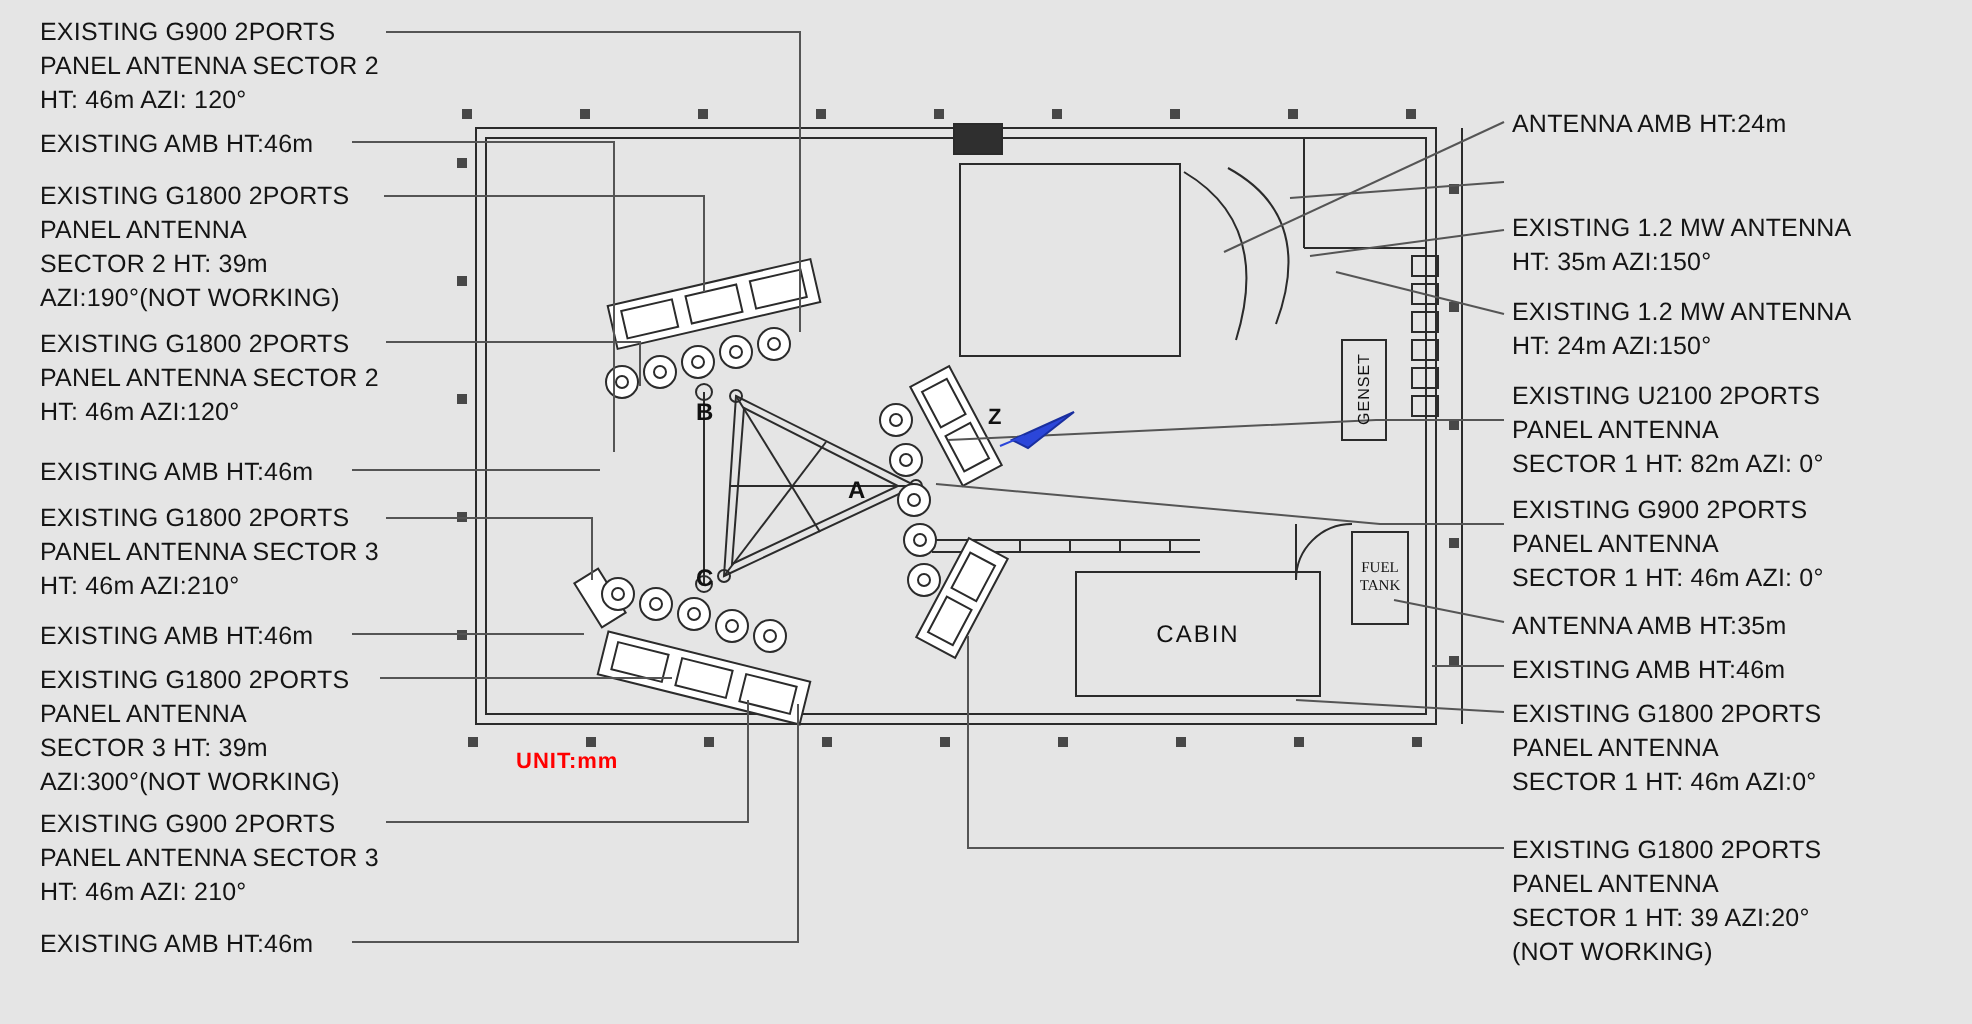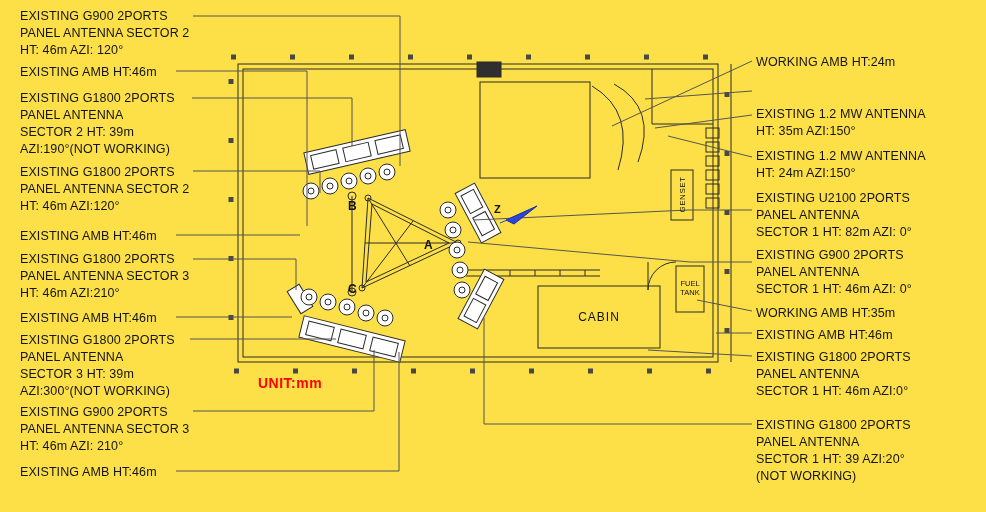--- a/index.html
+++ b/index.html
@@ -1,27 +1,27 @@
 <!DOCTYPE html>
 <html><head>
 <meta charset="utf-8">
 <style>
   html,body{margin:0;padding:0;background:#ffffff;}
   body{font-family:"Liberation Sans", sans-serif;}
-  .canvas{position:relative;width:986px;height:512px;background:#fde047;overflow:hidden;}
+  .canvas{position:relative;width:986px;height:512px;background:#e5e5e5;overflow:hidden;}
   svg.plan{position:absolute;left:0;top:0;}
   .ann{position:absolute;font-size:12.5px;line-height:17px;letter-spacing:.1px;color:#141414;white-space:pre-line;}
   .ann.left{left:20px;width:220px;}
   .ann.right{left:756px;width:224px;}
   .pt{position:absolute;font-size:12px;font-weight:700;color:#111;}
   .cabin-label{position:absolute;left:538px;top:286px;width:122px;height:62px;display:flex;align-items:center;justify-content:center;font-size:12px;letter-spacing:1px;color:#111;}
   .genset-label{position:absolute;left:657px;top:190px;width:50px;text-align:center;font-size:8px;letter-spacing:.5px;transform:rotate(-90deg);color:#111;}
-  .fuel-label{position:absolute;left:676px;top:279px;width:28px;text-align:center;font-size:7.5px;line-height:9px;white-space:pre-line;color:#111;}
+  .fuel-label{position:absolute;left:676px;top:279px;width:28px;text-align:center;font-size:7.5px;line-height:9px;white-space:pre-line;color:#111;font-family:Liberation Serif, serif;}
   .north-z{position:absolute;left:494px;top:203px;font-size:11px;font-weight:700;color:#111;}
-  .unit-note{position:absolute;left:258px;top:375px;font-size:14px;font-weight:600;color:#ff0000;letter-spacing:.5px;}
+  .unit-note{position:absolute;left:258px;top:375px;font-size:11px;font-weight:600;color:#ff0000;letter-spacing:.5px;}
 </style>
 </head>
 <body>
 
 <div class="canvas">
 
   <svg class="plan" width="986" height="512" viewBox="0 0 986 512">
 
     <g fill="none" stroke="#2b2b2b" stroke-width="1">
       <rect x="231" y="57" width="496" height="314" stroke="#484848" stroke-width="5" stroke-dasharray="5 54"></rect>
@@ -184,32 +184,32 @@
   <div class="ann left" style="top:310px">EXISTING AMB HT:46m</div>
   <div class="ann left" style="top:332px">EXISTING G1800 2PORTS
 PANEL ANTENNA
 SECTOR 3 HT: 39m
 AZI:300°(NOT WORKING)</div>
   <div class="ann left" style="top:404px">EXISTING G900 2PORTS
 PANEL ANTENNA SECTOR 3
 HT: 46m AZI: 210°</div>
   <div class="ann left" style="top:464px">EXISTING AMB HT:46m</div>
 
-  <div class="ann right" style="top:54px">WORKING AMB HT:24m</div>
+  <div class="ann right" style="top:54px">ANTENNA AMB HT:24m</div>
   <div class="ann right" style="top:106px">EXISTING 1.2 MW ANTENNA
 HT: 35m AZI:150°</div>
   <div class="ann right" style="top:148px">EXISTING 1.2 MW ANTENNA
 HT: 24m AZI:150°</div>
   <div class="ann right" style="top:190px">EXISTING U2100 2PORTS
 PANEL ANTENNA
 SECTOR 1 HT: 82m AZI: 0°</div>
   <div class="ann right" style="top:247px">EXISTING G900 2PORTS
 PANEL ANTENNA
 SECTOR 1 HT: 46m AZI: 0°</div>
-  <div class="ann right" style="top:305px">WORKING AMB HT:35m</div>
+  <div class="ann right" style="top:305px">ANTENNA AMB HT:35m</div>
   <div class="ann right" style="top:327px">EXISTING AMB HT:46m</div>
   <div class="ann right" style="top:349px">EXISTING G1800 2PORTS
 PANEL ANTENNA
 SECTOR 1 HT: 46m AZI:0°</div>
   <div class="ann right" style="top:417px">EXISTING G1800 2PORTS
 PANEL ANTENNA
 SECTOR 1 HT: 39 AZI:20°
 (NOT WORKING)</div>
 
   <div class="pt" style="left:348px;top:199px">B</div>

